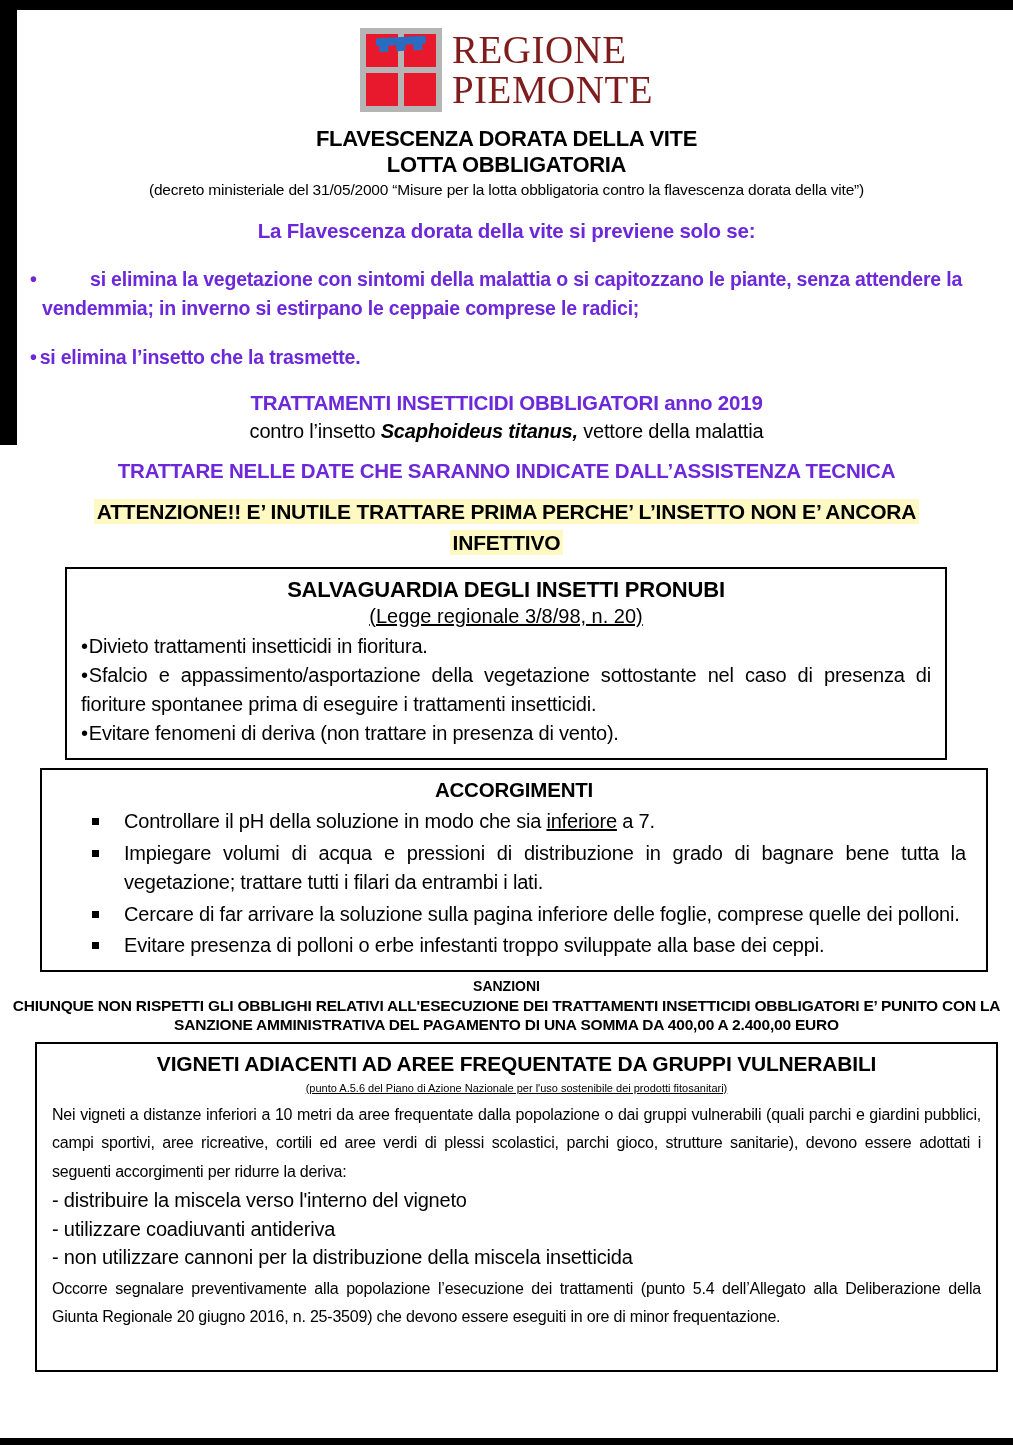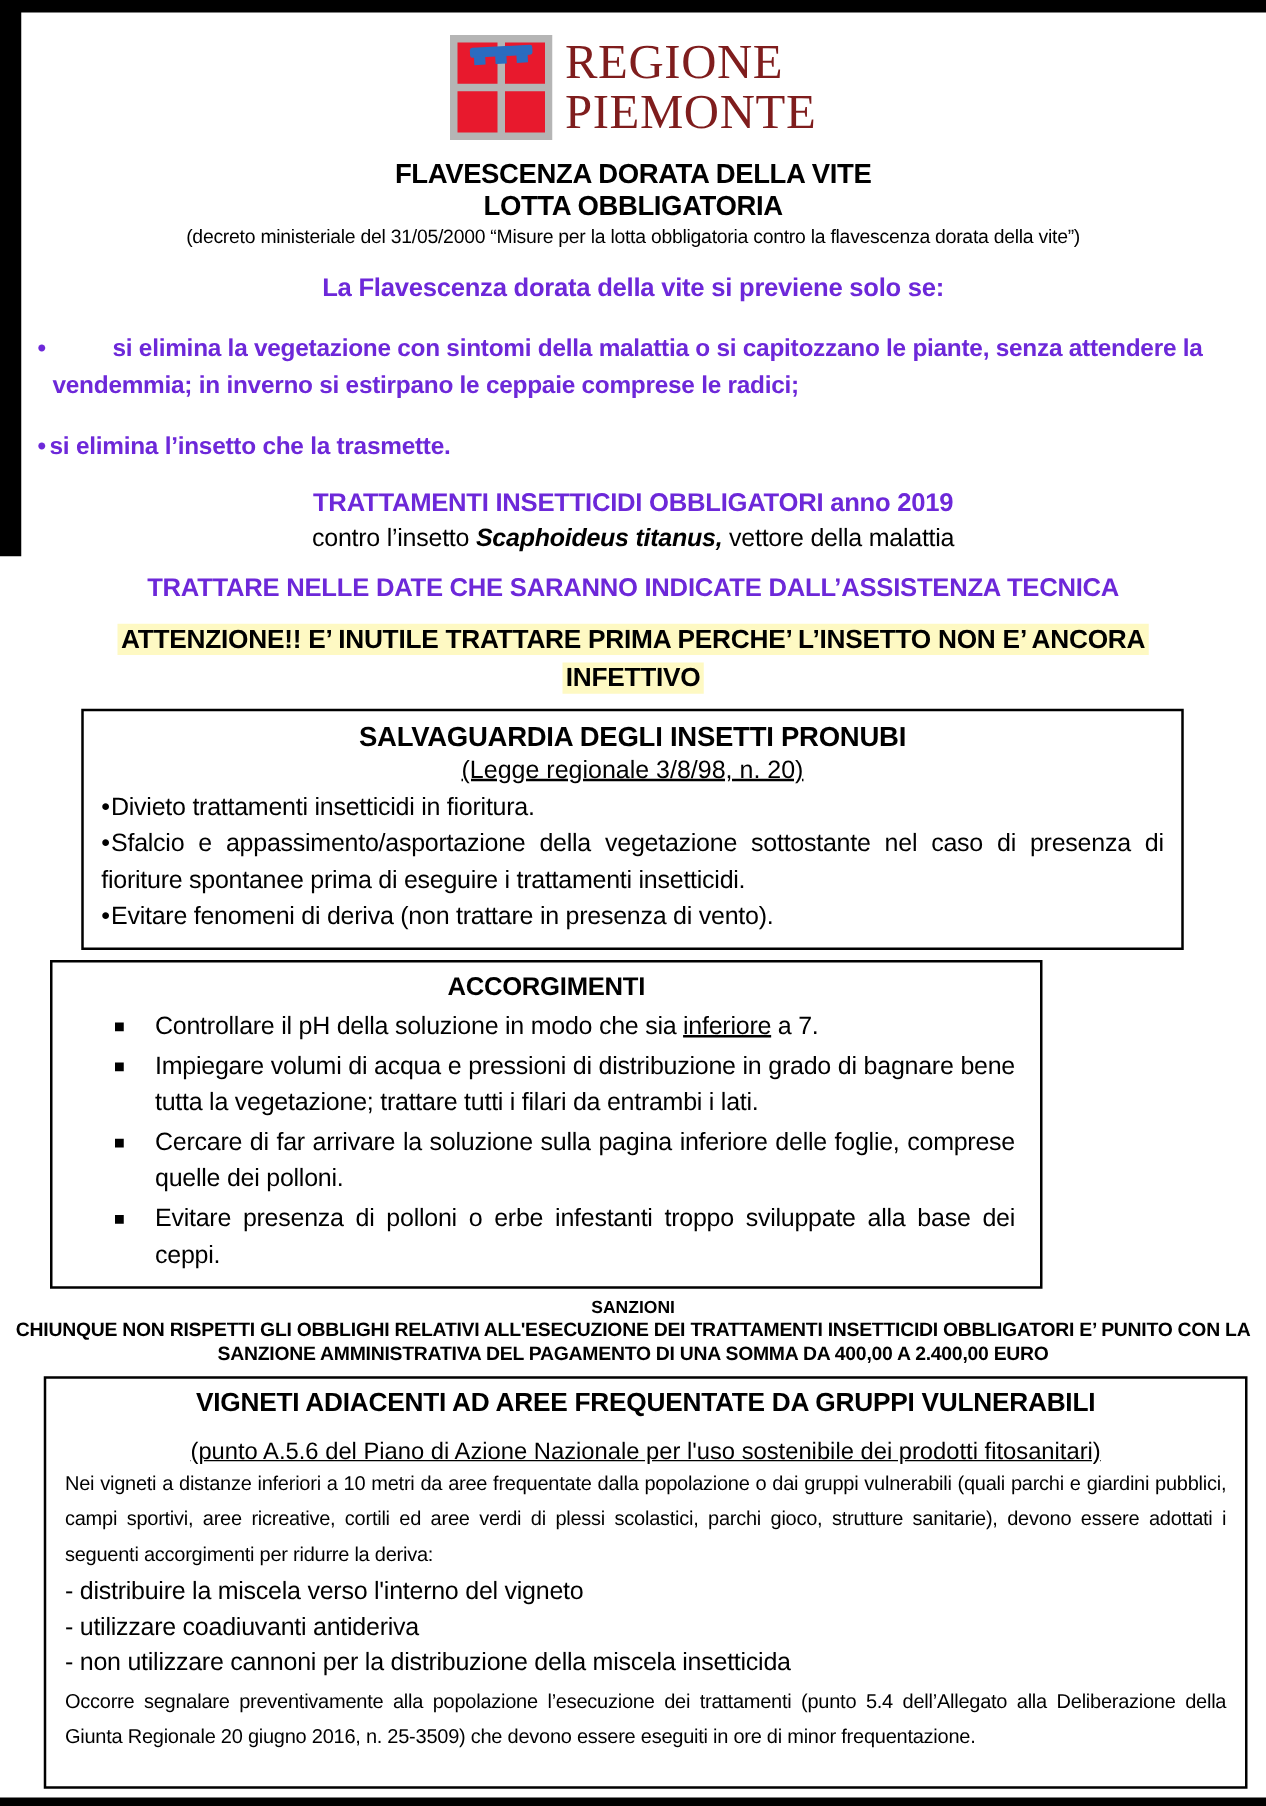--- a/index.html
+++ b/index.html
@@ -51,34 +51,34 @@
   .box-title{text-align:center;font-weight:bold;letter-spacing:-0.2px;}
   .box-sub{text-align:center;text-decoration:underline;}
 
   .box-salva{margin:9px 0 0 65px;width:882px;padding:8px 14px 10px 14px;}
   .box-salva .box-title{font-size:22px;line-height:26px;}
   .box-salva .box-sub{font-size:20px;line-height:24px;margin-top:1px;}
   .salva-list{margin:4px 0 0 0;padding:0;list-style:none;}
   .salva-list li{font-size:20px;line-height:29px;text-align:justify;letter-spacing:-0.2px;}
   .salva-list li::before{content:"\2022";margin-right:1px;}
 
-  .box-acc{margin:8px 0 0 40px;width:794px;padding:7px 20px 9px 20px;}
+  .box-acc{margin:8px 0 0 40px;width:948px;padding:7px 20px 9px 20px;}
   .box-acc .box-title{font-size:20.5px;line-height:25px;}
   .acc-list{margin:5px 0 0 0;padding:0;list-style:none;}
   .acc-list li{position:relative;padding-left:62px;font-size:20px;line-height:29.5px;text-align:justify;letter-spacing:-0.2px;margin-top:2px;}
   .acc-list li::before{content:"";position:absolute;left:30px;top:11px;width:7px;height:7px;background:#000;}
   .uline{text-decoration:underline;}
 
   .sanzioni{margin-top:6px;text-align:center;font-weight:bold;}
   .sanzioni-title{font-size:14px;line-height:17px;}
   .sanzioni-body{font-size:15.5px;line-height:19.5px;margin:1px 8px 0 8px;letter-spacing:-0.2px;}
 
   .box-vign{margin:7px 0 0 35px;width:963px;padding:7px 15px 9px 15px;min-height:330px;}
   .box-vign .box-title{font-size:21px;line-height:26px;}
-  .box-vign .box-sub{font-size:19px;line-height:19px;margin-top:16px;}
+  .box-vign .box-sub{font-size:11px;line-height:19px;margin-top:2px;}
   .vign-p{font-size:16px;line-height:28.5px;text-align:justify;letter-spacing:-0.2px;margin:3px 0 0 0;}
   .vign-dash{font-size:20px;line-height:28.5px;letter-spacing:-0.2px;}
 </style>
 </head>
 <body>
 
 <div class="page">
 
   <div class="edge edge-top"></div>
   <div class="edge edge-left"></div>

